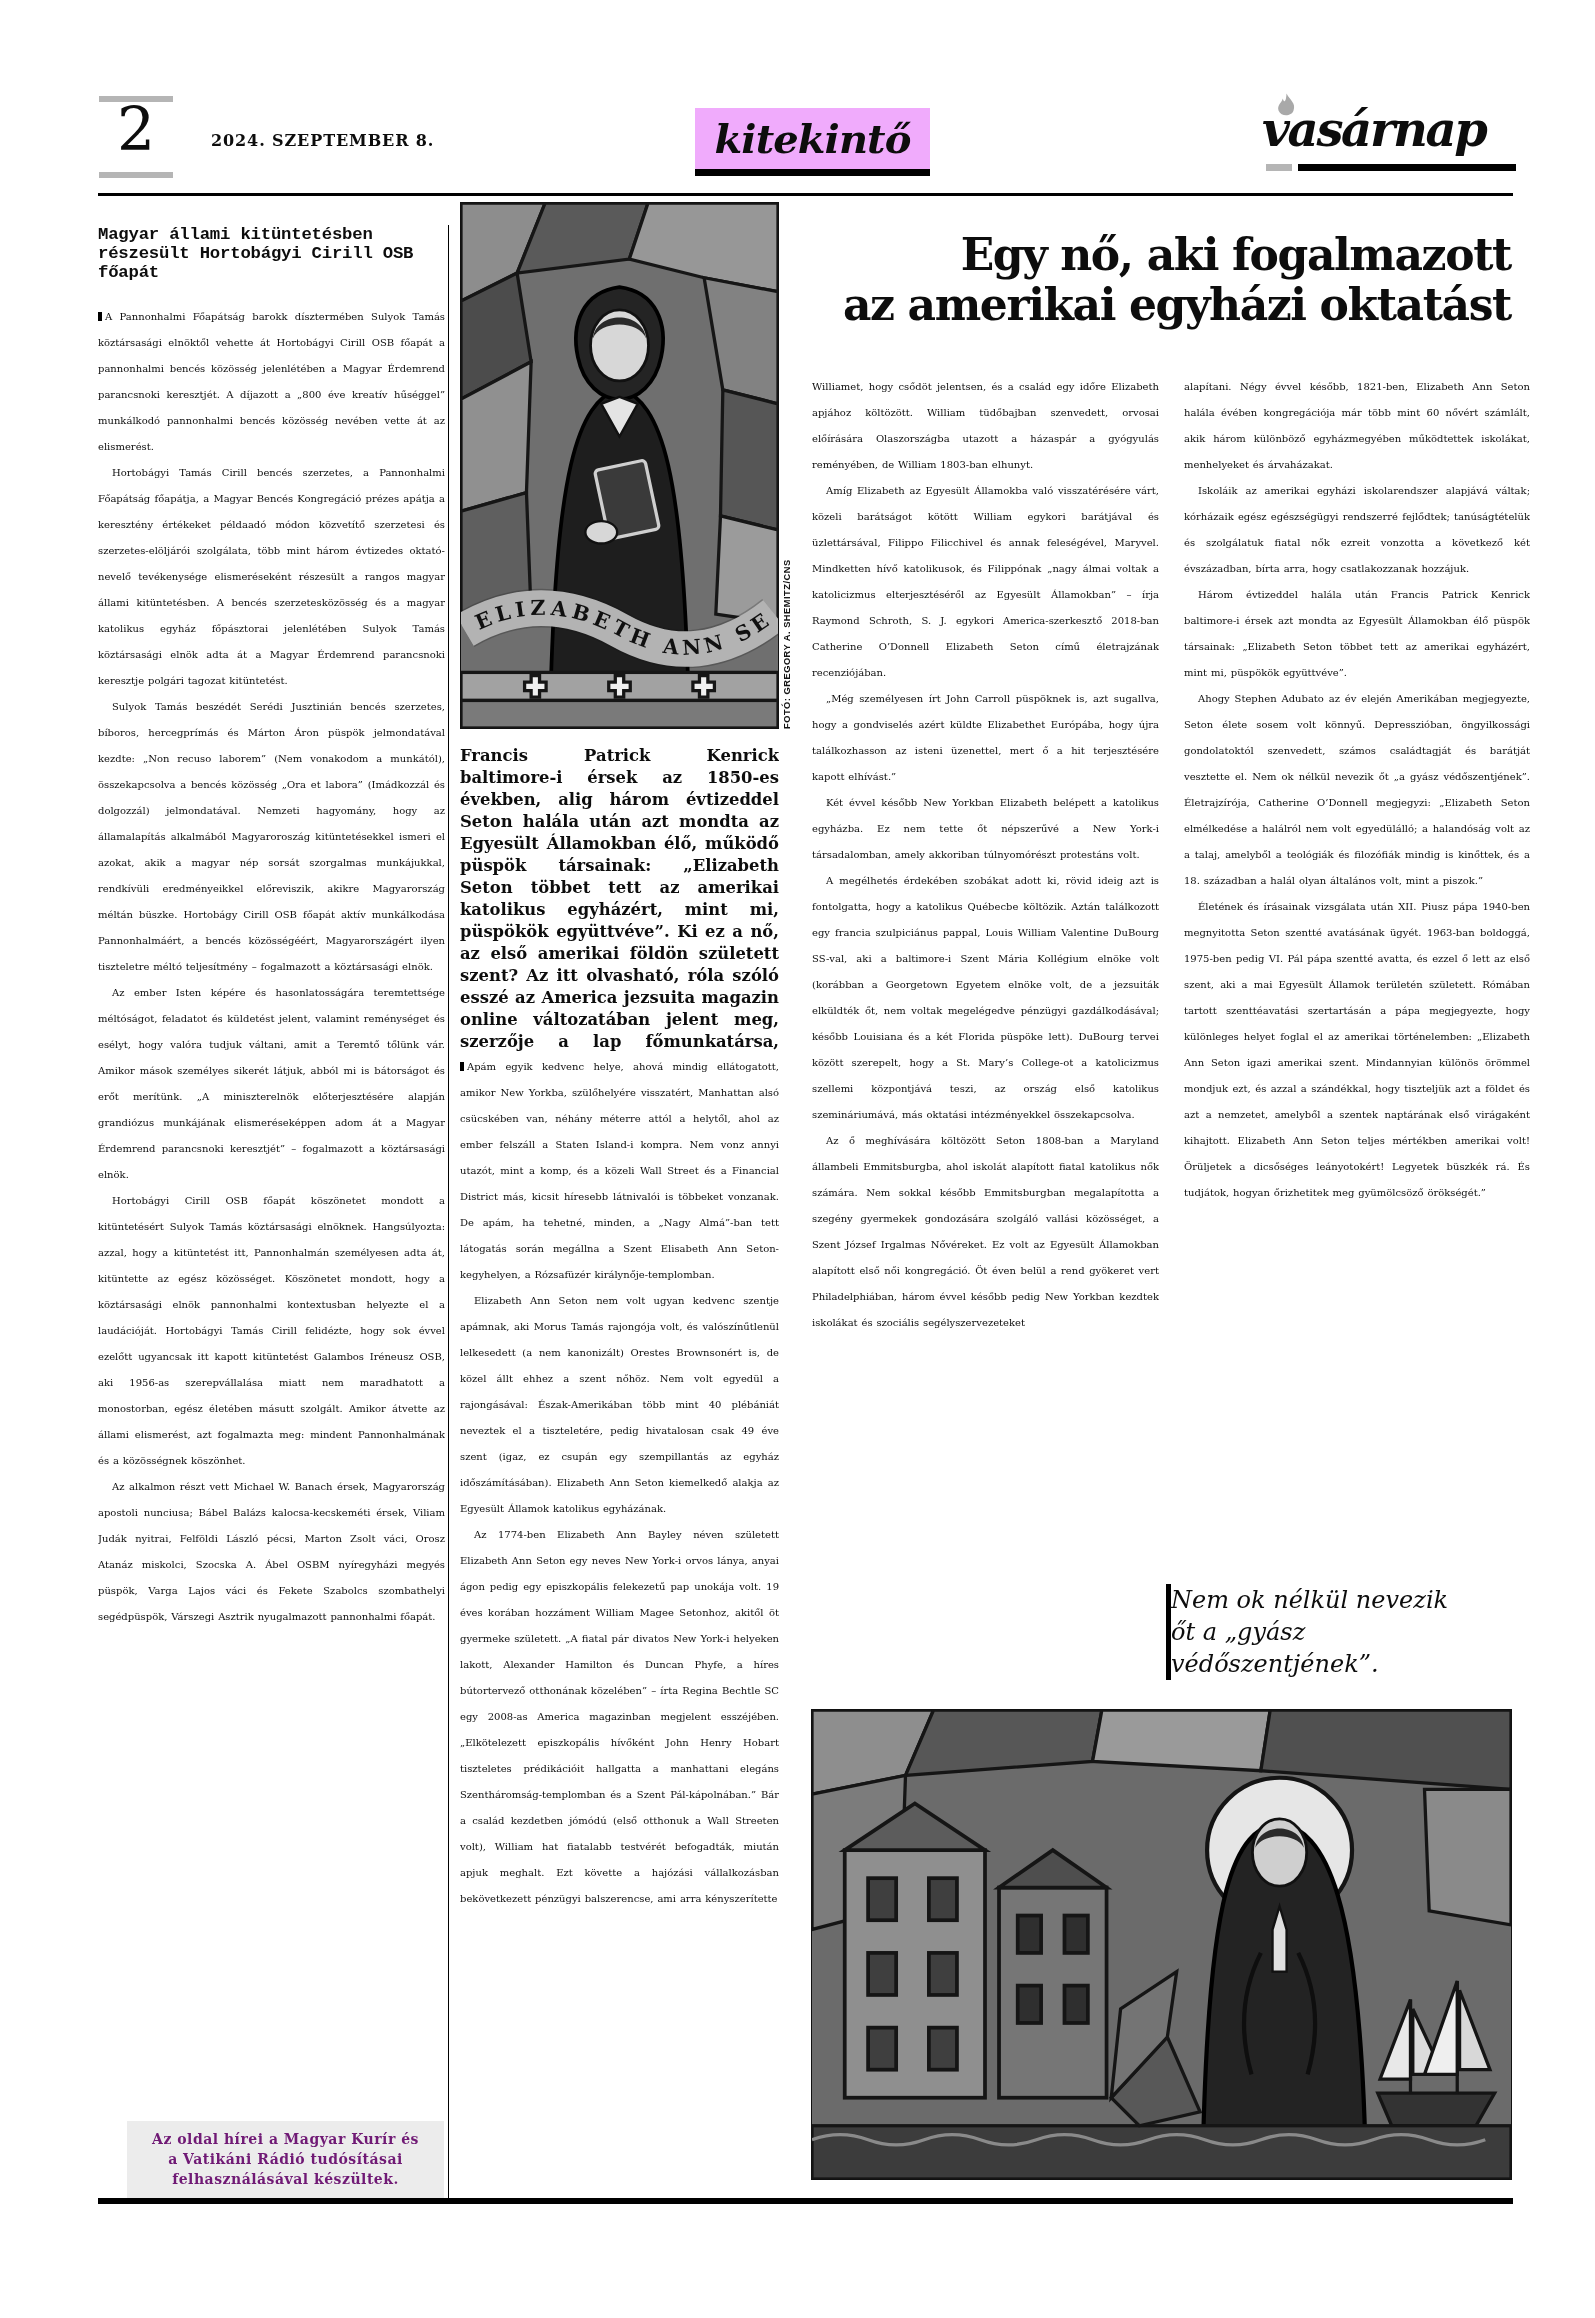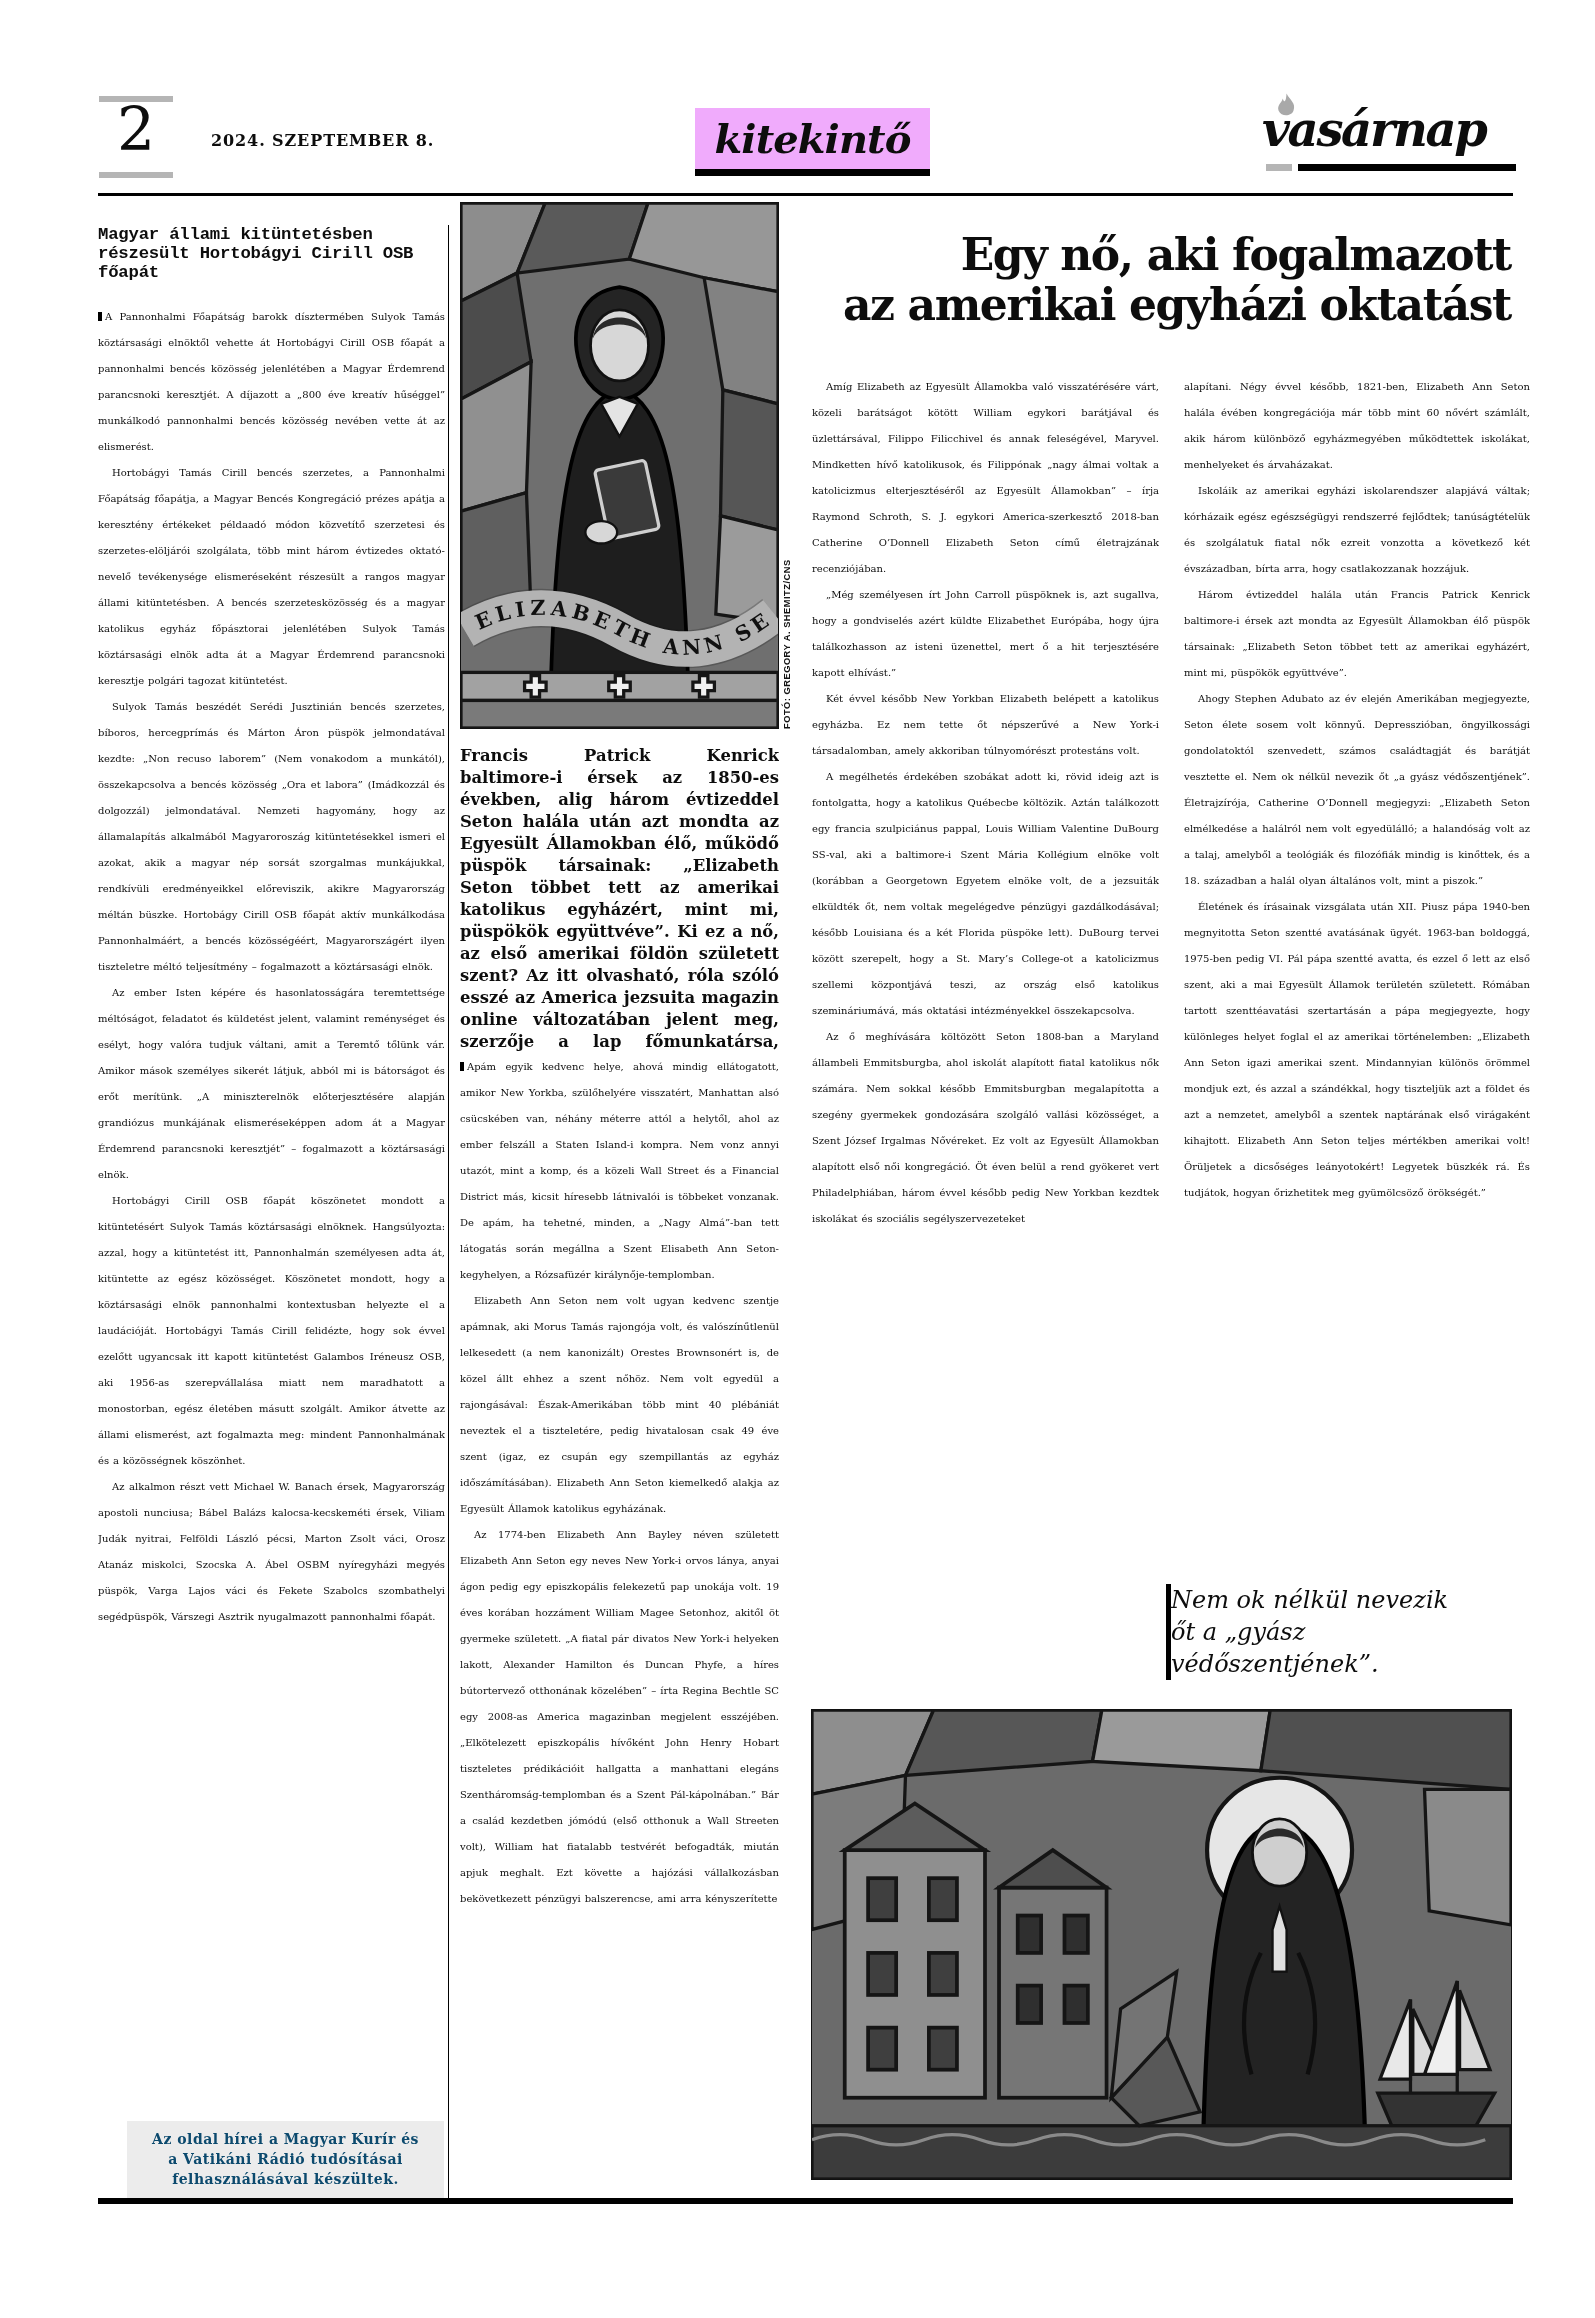--- a/index.html
+++ b/index.html
@@ -19,21 +19,21 @@
   #masthead-bar{background:#000;}
   #masthead-square{background:#b5b5b5;}
 
   
   .coltext{text-align:justify;font-size:10px;line-height:26px;overflow:hidden;word-spacing:0.7px;}
   .coltext p{margin:0;}
   .coltext p.indent{text-indent:1.4em;}
   .pmark{display:inline-block;width:0.42em;height:0.92em;background:#000;margin-right:0.28em;transform:translateY(0.1em);}
   #left-title{font-size:17.3px;line-height:19px;font-weight:800;letter-spacing:-0.2px;}
   #left-footer-box{background:#ececec;text-align:center;font-size:14px;line-height:20px;
-                   font-weight:700;color:#0c4a6e;padding:8.4px 18.7px;box-sizing:border-box;letter-spacing:0.5px;}
+                   font-weight:700;color:#701a75;padding:8.4px 18.7px;box-sizing:border-box;letter-spacing:0.5px;}
   #col-rule{background:#000;}
 
   #main-headline{text-align:right;font-weight:800;font-size:44px;line-height:50px;letter-spacing:-1.4px;}
   #lede{font-weight:700;font-size:16.4px;line-height:22px;text-align:justify;overflow:hidden;}
 
   #photo-credit{font-family:"Liberation Sans","DejaVu Sans",sans-serif;font-size:9.3px;font-weight:700;
                 letter-spacing:0.5px;writing-mode:vertical-rl;transform:rotate(180deg);white-space:nowrap;color:#111;}
 
   #pull-quote{border-left:5.1px solid #000;font-style:italic;
               font-size:24px;line-height:32px;font-weight:500;}
@@ -126,20 +126,21 @@
       <p class="indent">Elizabeth Ann Seton nem volt ugyan kedvenc szentje apámnak, aki Morus Tamás rajongója volt, és valószínűtlenül lelkesedett (a nem kanonizált) Orestes Brownsonért is, de közel állt ehhez a szent nőhöz. Nem volt egyedül a rajongásával: Észak-Amerikában több mint 40 plébániát neveztek el a tiszteletére, pedig hivatalosan csak 49 éve szent (igaz, ez csupán egy szempillantás az egyház időszámításában). Elizabeth Ann Seton kiemelkedő alakja az Egyesült Államok katolikus egyházának.</p>
       <p class="indent">Az 1774-ben Elizabeth Ann Bayley néven született Elizabeth Ann Seton egy neves New York-i orvos lánya, anyai ágon pedig egy episzkopális felekezetű pap unokája volt. 19 éves korában hozzáment William Magee Setonhoz, akitől öt gyermeke született. „A fiatal pár divatos New York-i helyeken lakott, Alexander Hamilton és Duncan Phyfe, a híres bútortervező otthonának közelében” – írta Regina Bechtle SC egy 2008-as America magazinban megjelent esszéjében. „Elkötelezett episzkopális hívőként John Henry Hobart tiszteletes prédikációit hallgatta a manhattani elegáns Szentháromság-templomban és a Szent Pál-kápolnában.” Bár a család kezdetben jómódú (első otthonuk a Wall Streeten volt), William hat fiatalabb testvérét befogadták, miután apjuk meghalt. Ezt követte a hajózási vállalkozásban bekövetkezett pénzügyi balszerencse, ami arra kényszerítette</p>
     </div>
 
   <div class="abs" id="main-headline" style="left:811px;top:230px;width:700px;">
     <div>Egy nő, aki fogalmazott</div>
     <div>az amerikai egyházi oktatást</div>
   </div>
 
   <div class="abs coltext" style="left:812px;top:374px;width:347px;height:1330px;">
+      <p>Williamet, hogy csődöt jelentsen, és a család egy időre Elizabeth apjához költözött. William tüdőbajban szenvedett, orvosai előírására Olaszországba utazott a házaspár a gyógyulás reményében, de William 1803-ban elhunyt.</p>
       <p class="indent">Amíg Elizabeth az Egyesült Államokba való visszatérésére várt, közeli barátságot kötött William egykori barátjával és üzlettársával, Filippo Filicchivel és annak feleségével, Maryvel. Mindketten hívő katolikusok, és Filippónak „nagy álmai voltak a katolicizmus elterjesztéséről az Egyesült Államokban” – írja Raymond Schroth, S. J. egykori America-szerkesztő 2018-ban Catherine O’Donnell Elizabeth Seton című életrajzának recenziójában.</p>
       <p class="indent">„Még személyesen írt John Carroll püspöknek is, azt sugallva, hogy a gondviselés azért küldte Elizabethet Európába, hogy újra találkozhasson az isteni üzenettel, mert ő a hit terjesztésére kapott elhívást.”</p>
       <p class="indent">Két évvel később New Yorkban Elizabeth belépett a katolikus egyházba. Ez nem tette őt népszerűvé a New York-i társadalomban, amely akkoriban túlnyomórészt protestáns volt.</p>
       <p class="indent">A megélhetés érdekében szobákat adott ki, rövid ideig azt is fontolgatta, hogy a katolikus Québecbe költözik. Aztán találkozott egy francia szulpiciánus pappal, Louis William Valentine DuBourg SS-val, aki a baltimore-i Szent Mária Kollégium elnöke volt (korábban a Georgetown Egyetem elnöke volt, de a jezsuiták elküldték őt, nem voltak megelégedve pénzügyi gazdálkodásával; később Louisiana és a két Florida püspöke lett). DuBourg tervei között szerepelt, hogy a St. Mary’s College-ot a katolicizmus szellemi központjává teszi, az ország első katolikus szemináriumává, más oktatási intézményekkel összekapcsolva.</p>
       <p class="indent">Az ő meghívására költözött Seton 1808-ban a Maryland állambeli Emmitsburgba, ahol iskolát alapított fiatal katolikus nők számára. Nem sokkal később Emmitsburgban megalapította a szegény gyermekek gondozására szolgáló vallási közösséget, a Szent József Irgalmas Nővéreket. Ez volt az Egyesült Államokban alapított első női kongregáció. Öt éven belül a rend gyökeret vert Philadelphiában, három évvel később pedig New Yorkban kezdtek iskolákat és szociális segélyszervezeteket</p>
     </div>
   <div class="abs coltext" style="left:1184px;top:374px;width:346px;height:1187px;">
       <p>alapítani. Négy évvel később, 1821-ben, Elizabeth Ann Seton halála évében kongregációja már több mint 60 nővért számlált, akik három különböző egyházmegyében működtettek iskolákat, menhelyeket és árvaházakat.</p>
       <p class="indent">Iskoláik az amerikai egyházi iskolarendszer alapjává váltak; kórházaik egész egészségügyi rendszerré fejlődtek; tanúságtételük és szolgálatuk fiatal nők ezreit vonzotta a következő két évszázadban, bírta arra, hogy csatlakozzanak hozzájuk.</p>
       <p class="indent">Három évtizeddel halála után Francis Patrick Kenrick baltimore-i érsek azt mondta az Egyesült Államokban élő püspök társainak: „Elizabeth Seton többet tett az amerikai egyházért, mint mi, püspökök együttvéve”.</p>

